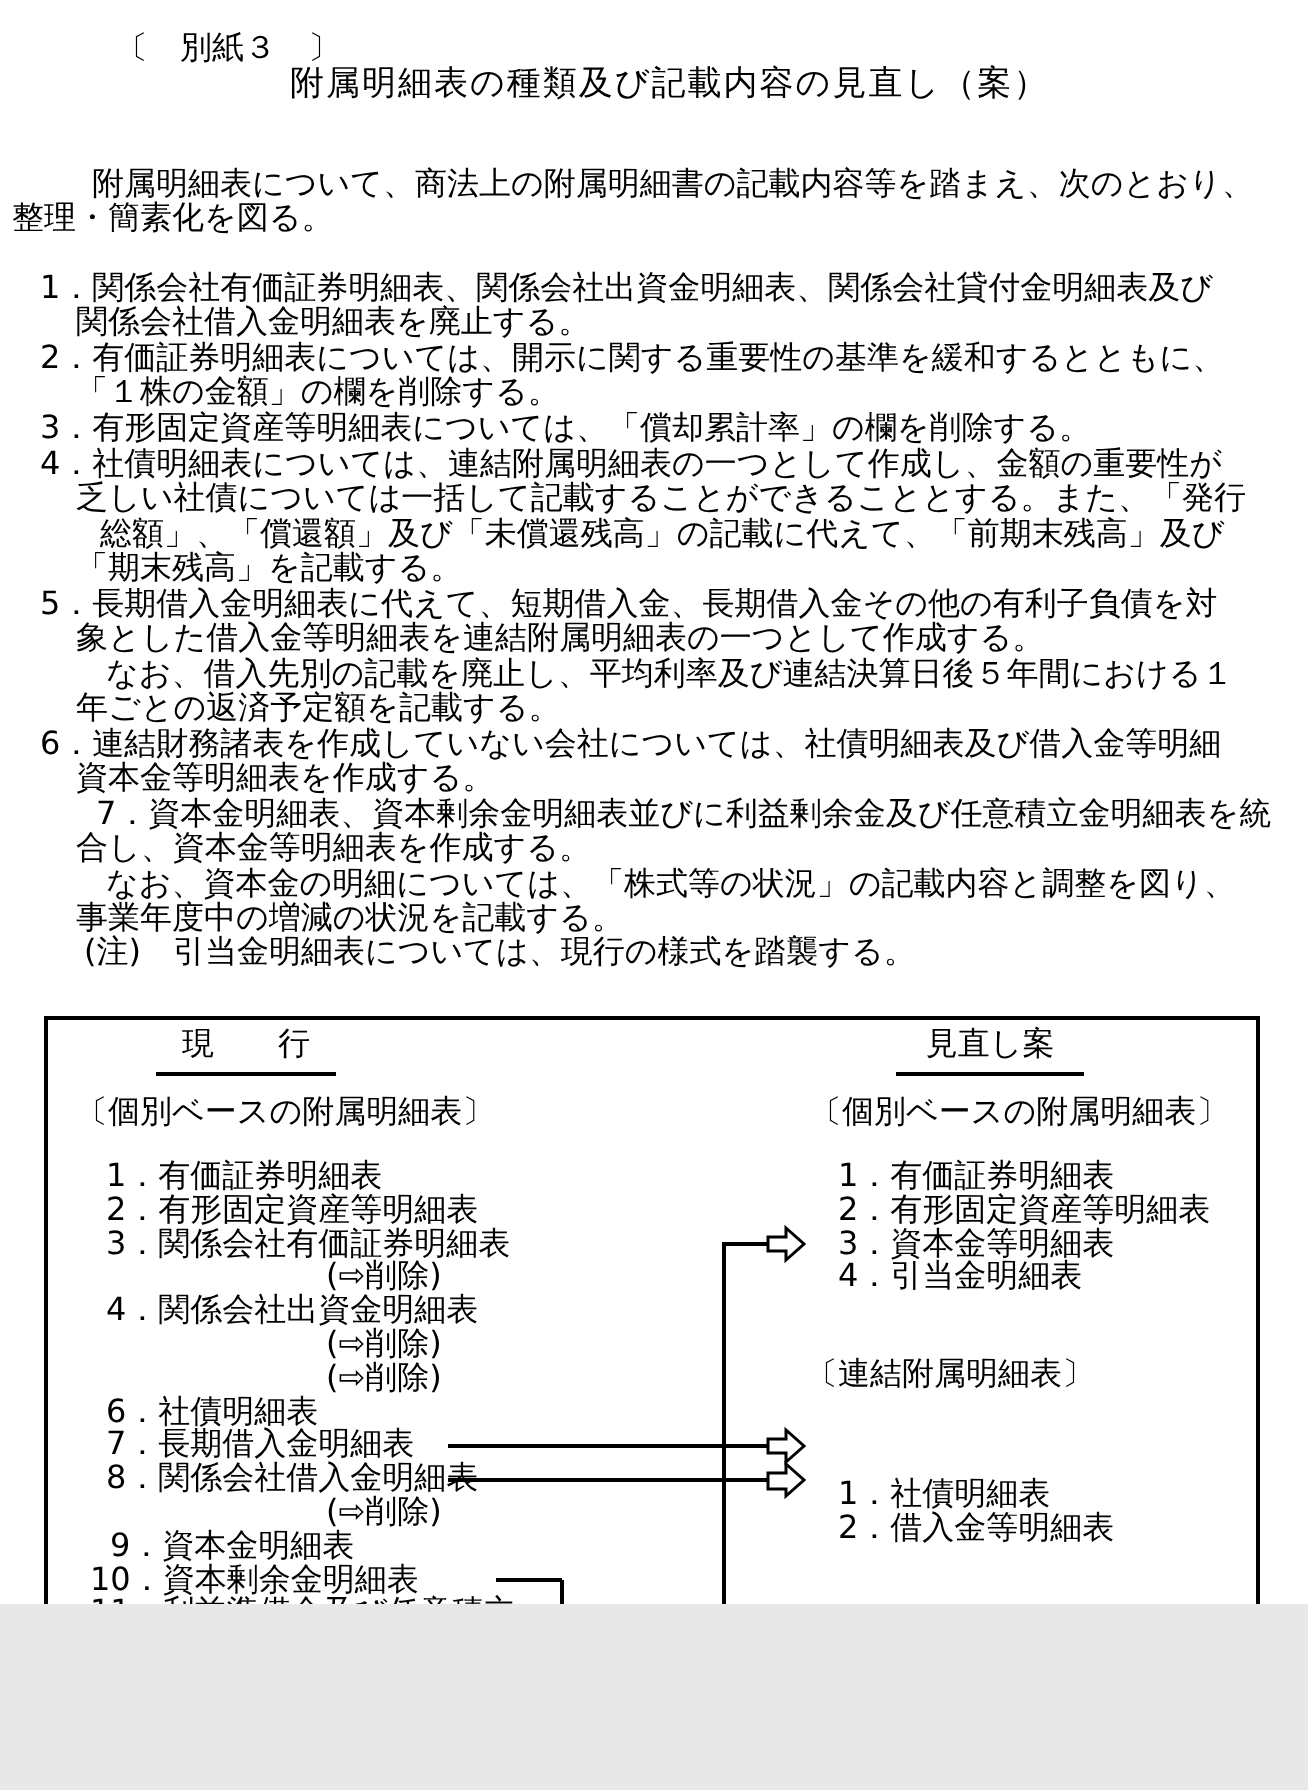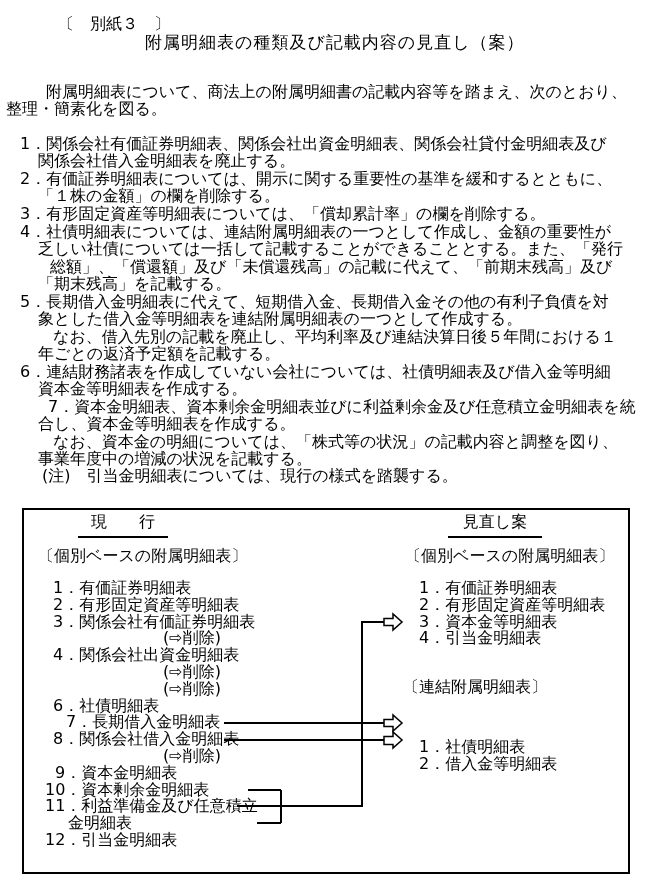--- a/index.html
+++ b/index.html
@@ -1,18 +1,18 @@
 <!DOCTYPE html>
 <html lang="ja"><head>
 <meta charset="utf-8">
 <style>
   html,body{margin:0;padding:0;background:#e8e8e8;}
   .page{
     position:relative;
-    width:654px;height:895px;
+    width:654px;height:802px;
     background:#ffffff;color:#000000;
     font-family:"DejaVu Sans","Liberation Sans",sans-serif;
     font-size:16px;line-height:1;
     overflow:hidden;
     margin:0 auto;
   }
   .abs{position:absolute;white-space:pre;}
   .abs-line{position:absolute;white-space:pre;font-size:16px;}
   .doc-title{font-size:17px;letter-spacing:1px;}
   .col-header{
@@ -83,21 +83,21 @@
 
   <div id="leftList" class="list-col">
       <div class="list-line" style="padding-left: 8px;">1．有価証券明細表</div>
       <div class="list-line" style="padding-left: 8px;">2．有形固定資産等明細表</div>
       <div class="list-line" style="padding-left: 8px;">3．関係会社有価証券明細表</div>
       <div class="list-line" style="padding-left: 118px;">(⇨削除)</div>
       <div class="list-line" style="padding-left: 8px;">4．関係会社出資金明細表</div>
       <div class="list-line" style="padding-left: 118px;">(⇨削除)</div>
       <div class="list-line" style="padding-left: 118px;">(⇨削除)</div>
       <div class="list-line" style="padding-left: 8px;">6．社債明細表</div>
-      <div class="list-line" style="padding-left: 8px; margin-left: 13px;">7．長期借入金明細表</div>
+      <div class="list-line" style="padding-left: 8px;">7．長期借入金明細表</div>
       <div class="list-line" style="padding-left: 8px;">8．関係会社借入金明細表</div>
       <div class="list-line" style="padding-left: 118px;">(⇨削除)</div>
       <div class="list-line" style="padding-left: 10px;">9．資本金明細表</div>
       <div class="list-line" style="padding-left: 0px;">10．資本剰余金明細表</div>
       <div class="list-line" style="padding-left: 0px;">11．利益準備金及び任意積立</div>
       <div class="list-line" style="padding-left: 23px;">金明細表</div>
       <div class="list-line" style="padding-left: 0px;">12．引当金明細表</div>
     </div>
   <div id="rightListInd" class="list-col">
       <div class="list-line" style="padding-left: 0px;">1．有価証券明細表</div>

